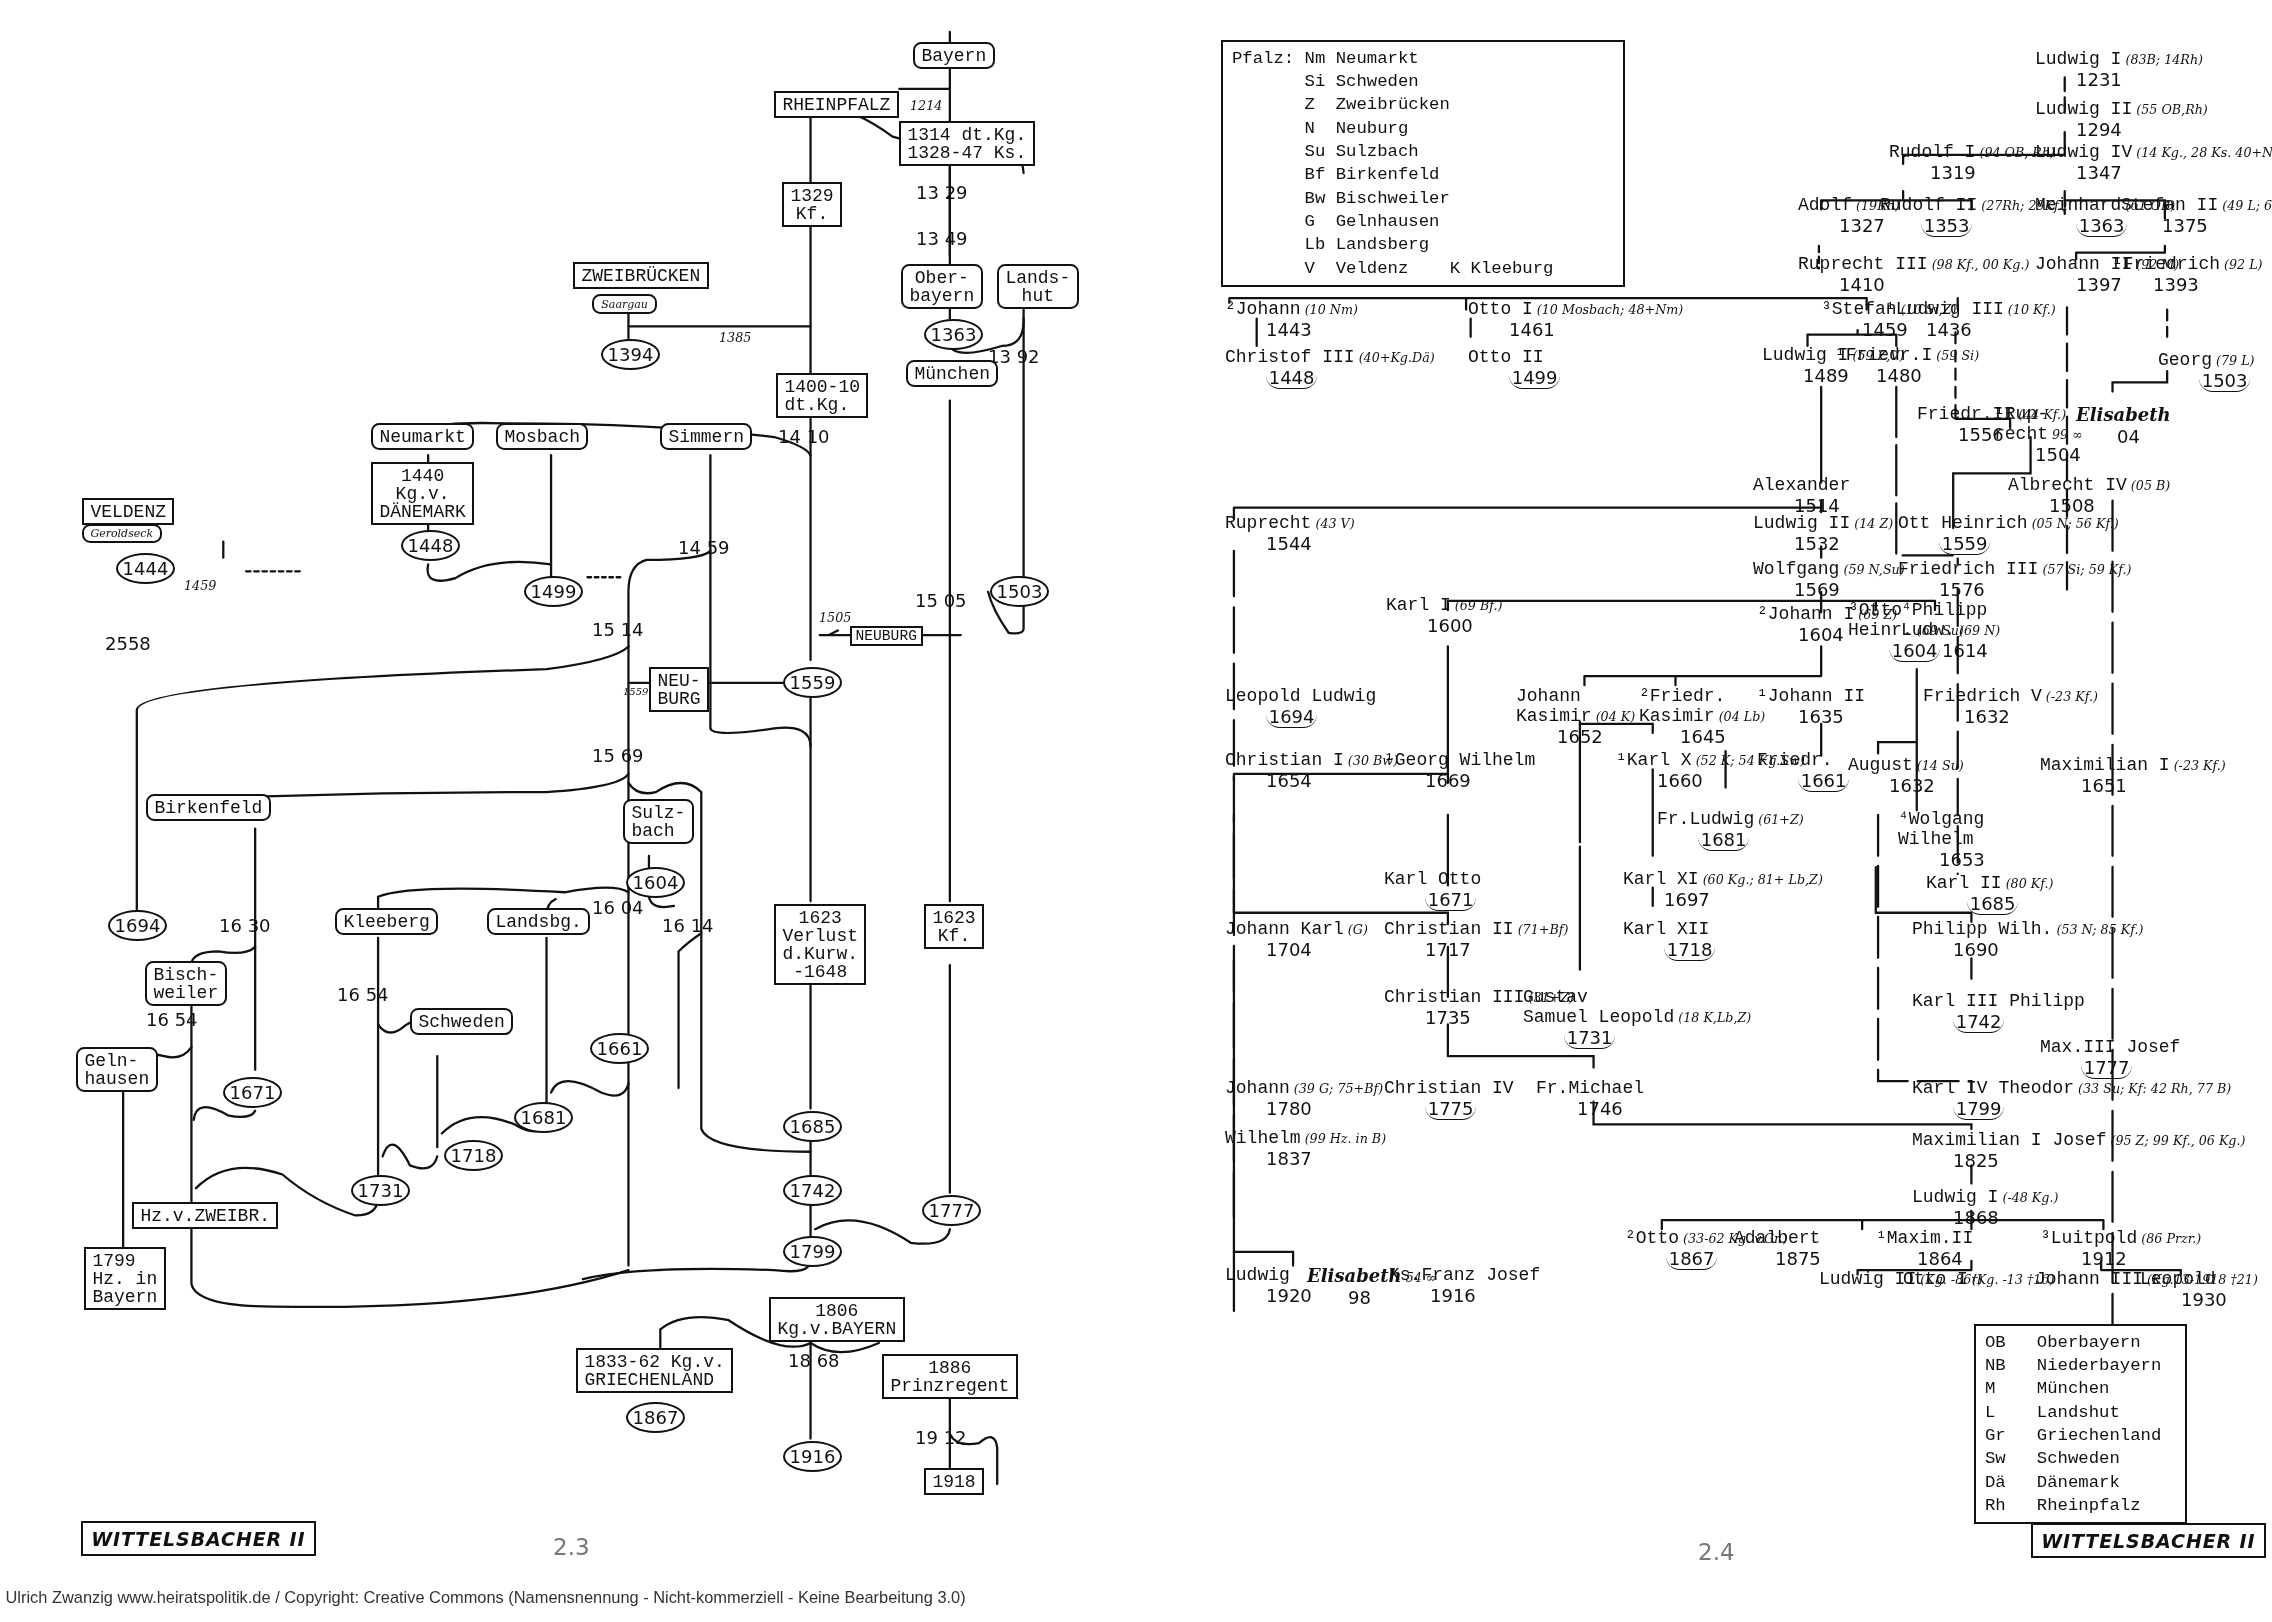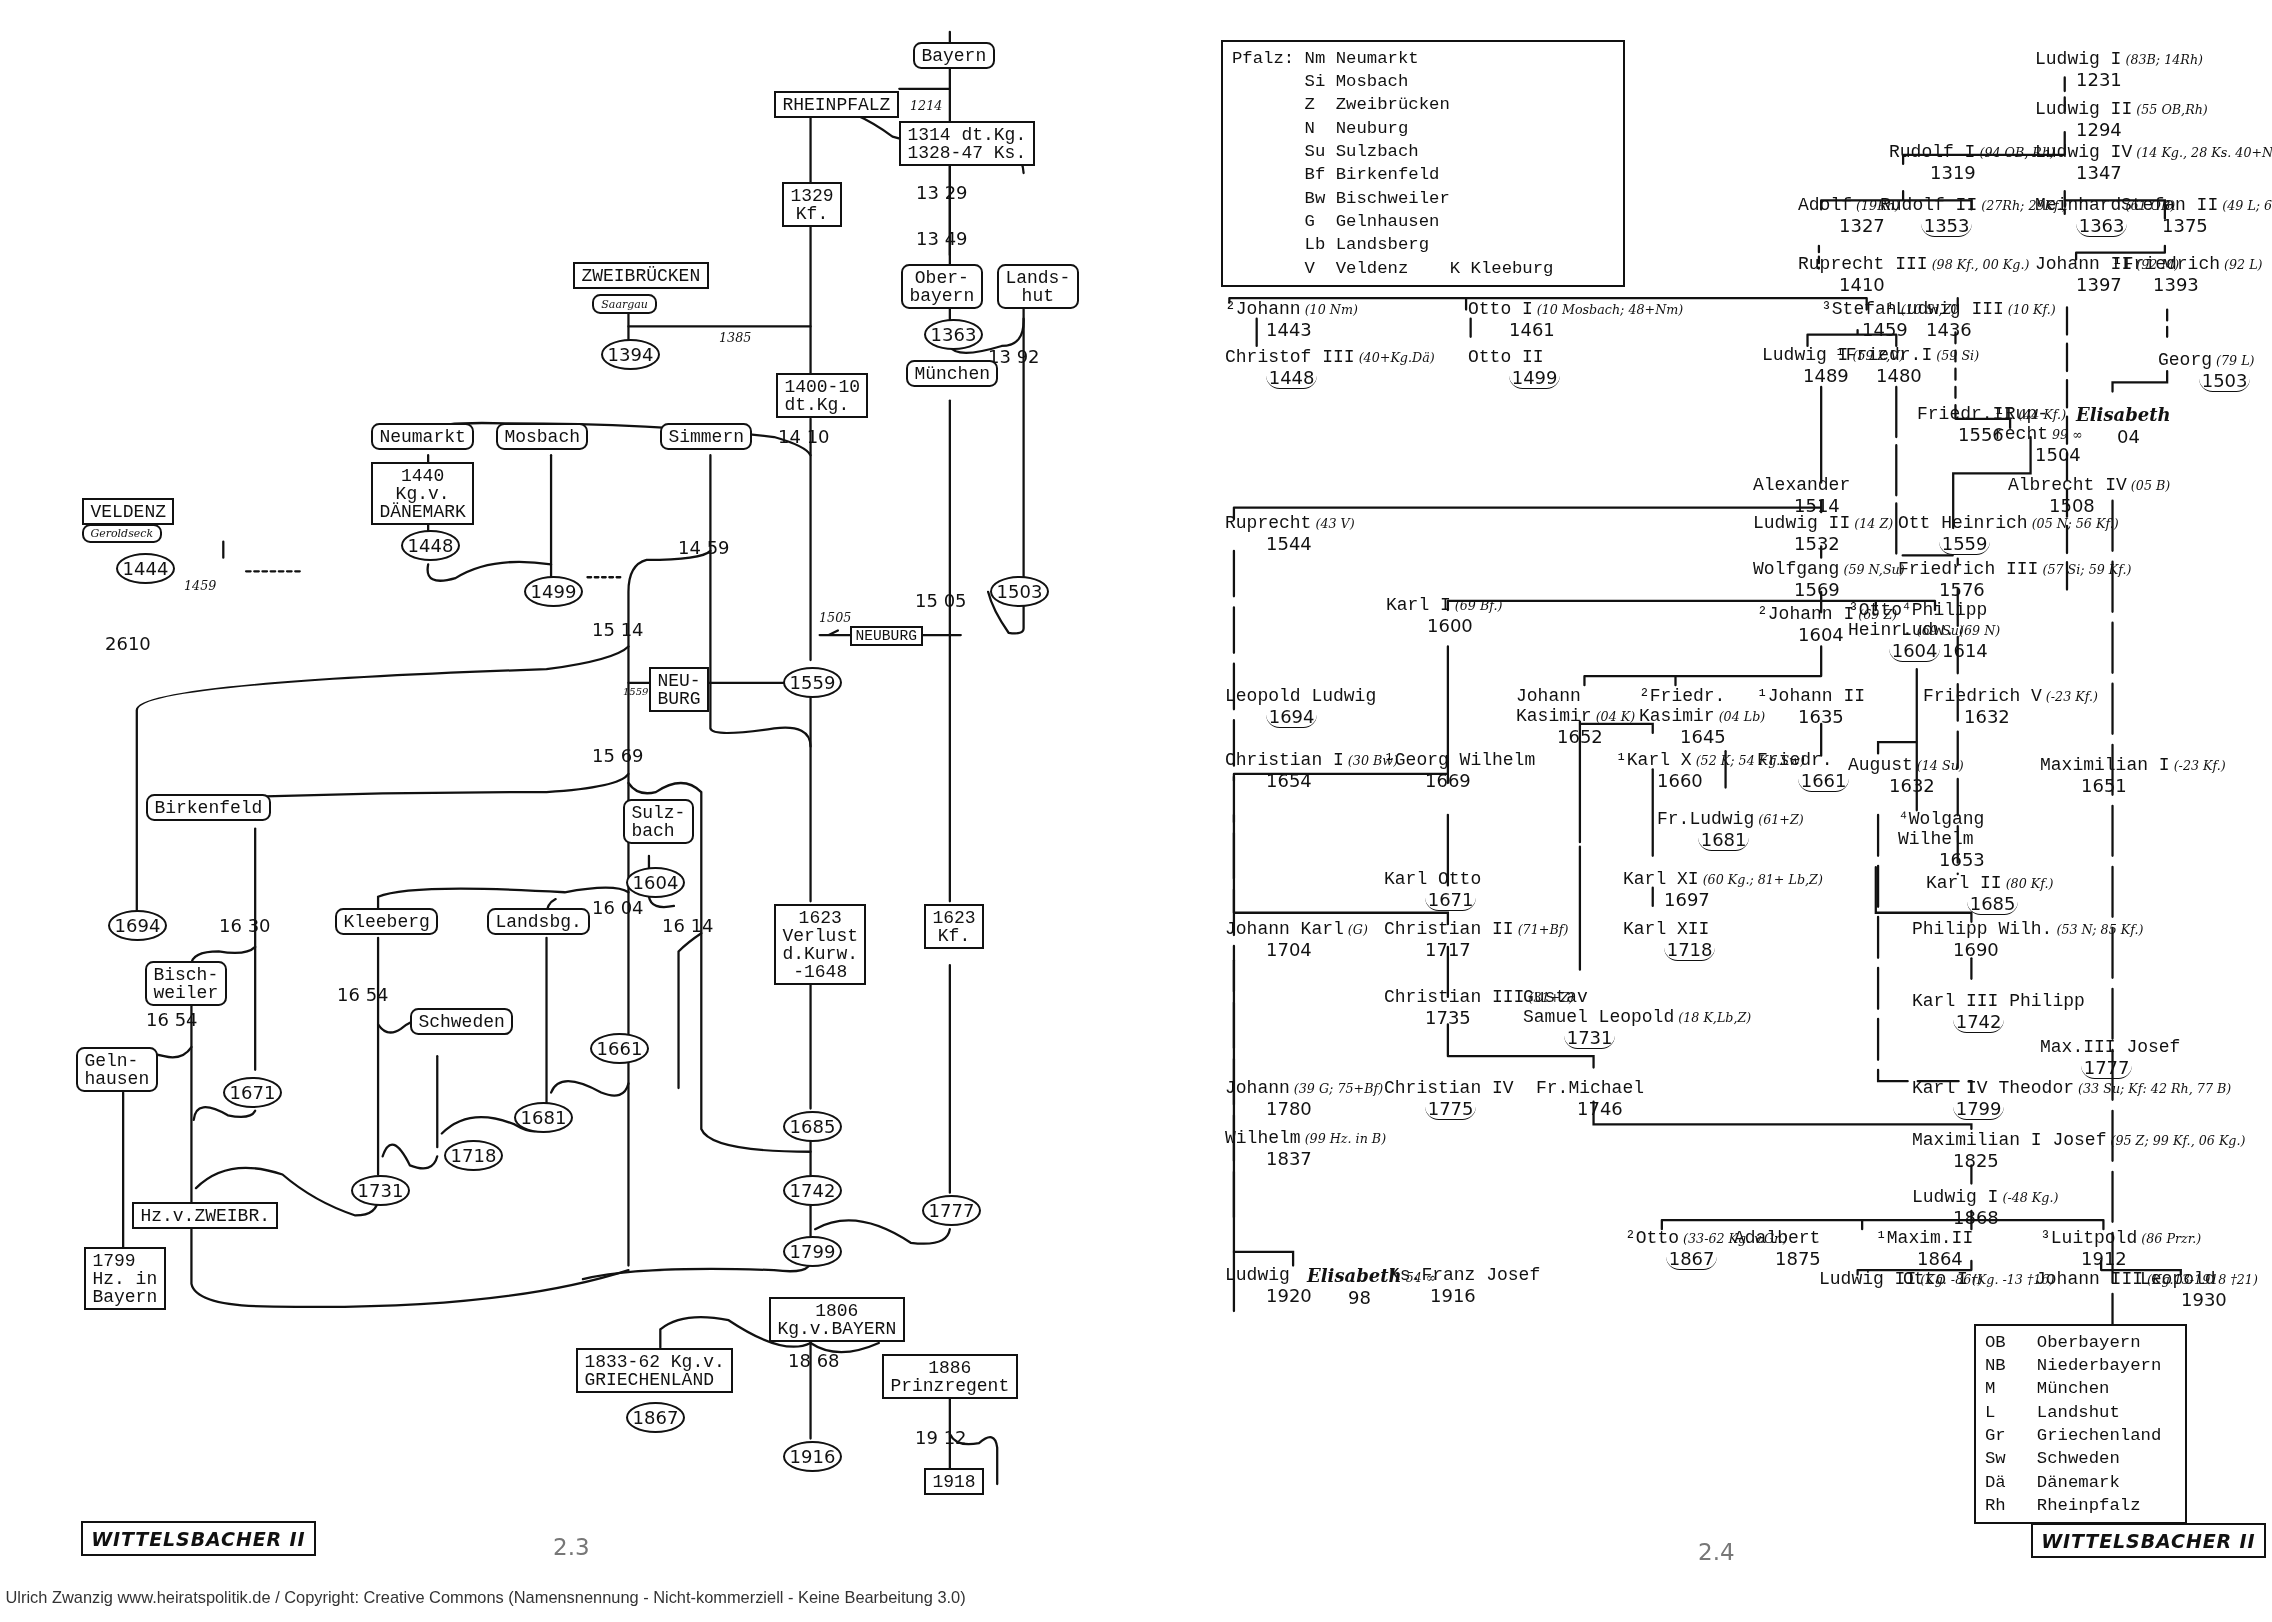--- a/index.html
+++ b/index.html
@@ -178,21 +178,21 @@
 
   <div class="n oval" style="left:990px;top:576px;">1503</div>
   <div class="n yr" style="left:915px;top:592px;">15 05</div>
   <div class="n box" style="left:850px;top:626px;font-size:14.6px;padding:0.9px 3.6px;">NEUBURG</div>
   <div class="n note" style="left:819px;top:612px;">1505</div>
   <div class="n oval" style="left:783px;top:667px;">1559</div>
   <div class="n box" style="left:649px;top:667px;text-align:left;">NEU-
 BURG</div>
   <div class="n note" style="left:623px;top:687px;font-size:10px;">1559</div>
 
-  <div class="n yr" style="left:105px;top:635px;">2610</div>
+  <div class="n yr" style="left:105px;top:635px;">2558</div>
   <div class="n yr" style="left:592px;top:621px;">15 14</div>
   <div class="n yr" style="left:592px;top:747px;">15 69</div>
   <div class="n rbox" style="left:623px;top:799px;text-align:left;">Sulz-
 bach</div>
   <div class="n oval" style="left:626px;top:867px;">1604</div>
   <div class="n rbox" style="left:146px;top:794px;">Birkenfeld</div>
   <div class="n rbox" style="left:335px;top:908px;">Kleeberg</div>
   <div class="n rbox" style="left:487px;top:908px;">Landsbg.</div>
   <div class="n yr" style="left:592px;top:899px;">16 04</div>
   <div class="n yr" style="left:662px;top:917px;">16 14</div>
@@ -239,21 +239,21 @@
   <div class="n box" style="left:924px;top:1468px;">1918</div>
 
   <div class="stamp" style="left:81px;top:1521px;">WITTELSBACHER II</div>
   <div class="pg" style="left:553px;top:1534px;">2.3</div>
 </div>
 
 <div>
   <div class="legend" style="left:1221px;top:40px;width:382px;">
     <div id="pfalz-rows">
         <div class="row">Pfalz: Nm Neumarkt</div>
-        <div class="row">       Si Mosbach</div>
+        <div class="row">       Si Schweden</div>
         <div class="row">       Z  Zweibrücken</div>
         <div class="row">       N  Neuburg</div>
         <div class="row">       Su Sulzbach</div>
         <div class="row">       Bf Birkenfeld</div>
         <div class="row">       Bw Bischweiler</div>
         <div class="row">       G  Gelnhausen</div>
         <div class="row">       Lb Landsberg</div>
         <div class="row">       V  Veldenz    K Kleeburg</div>
       </div>
   </div>

